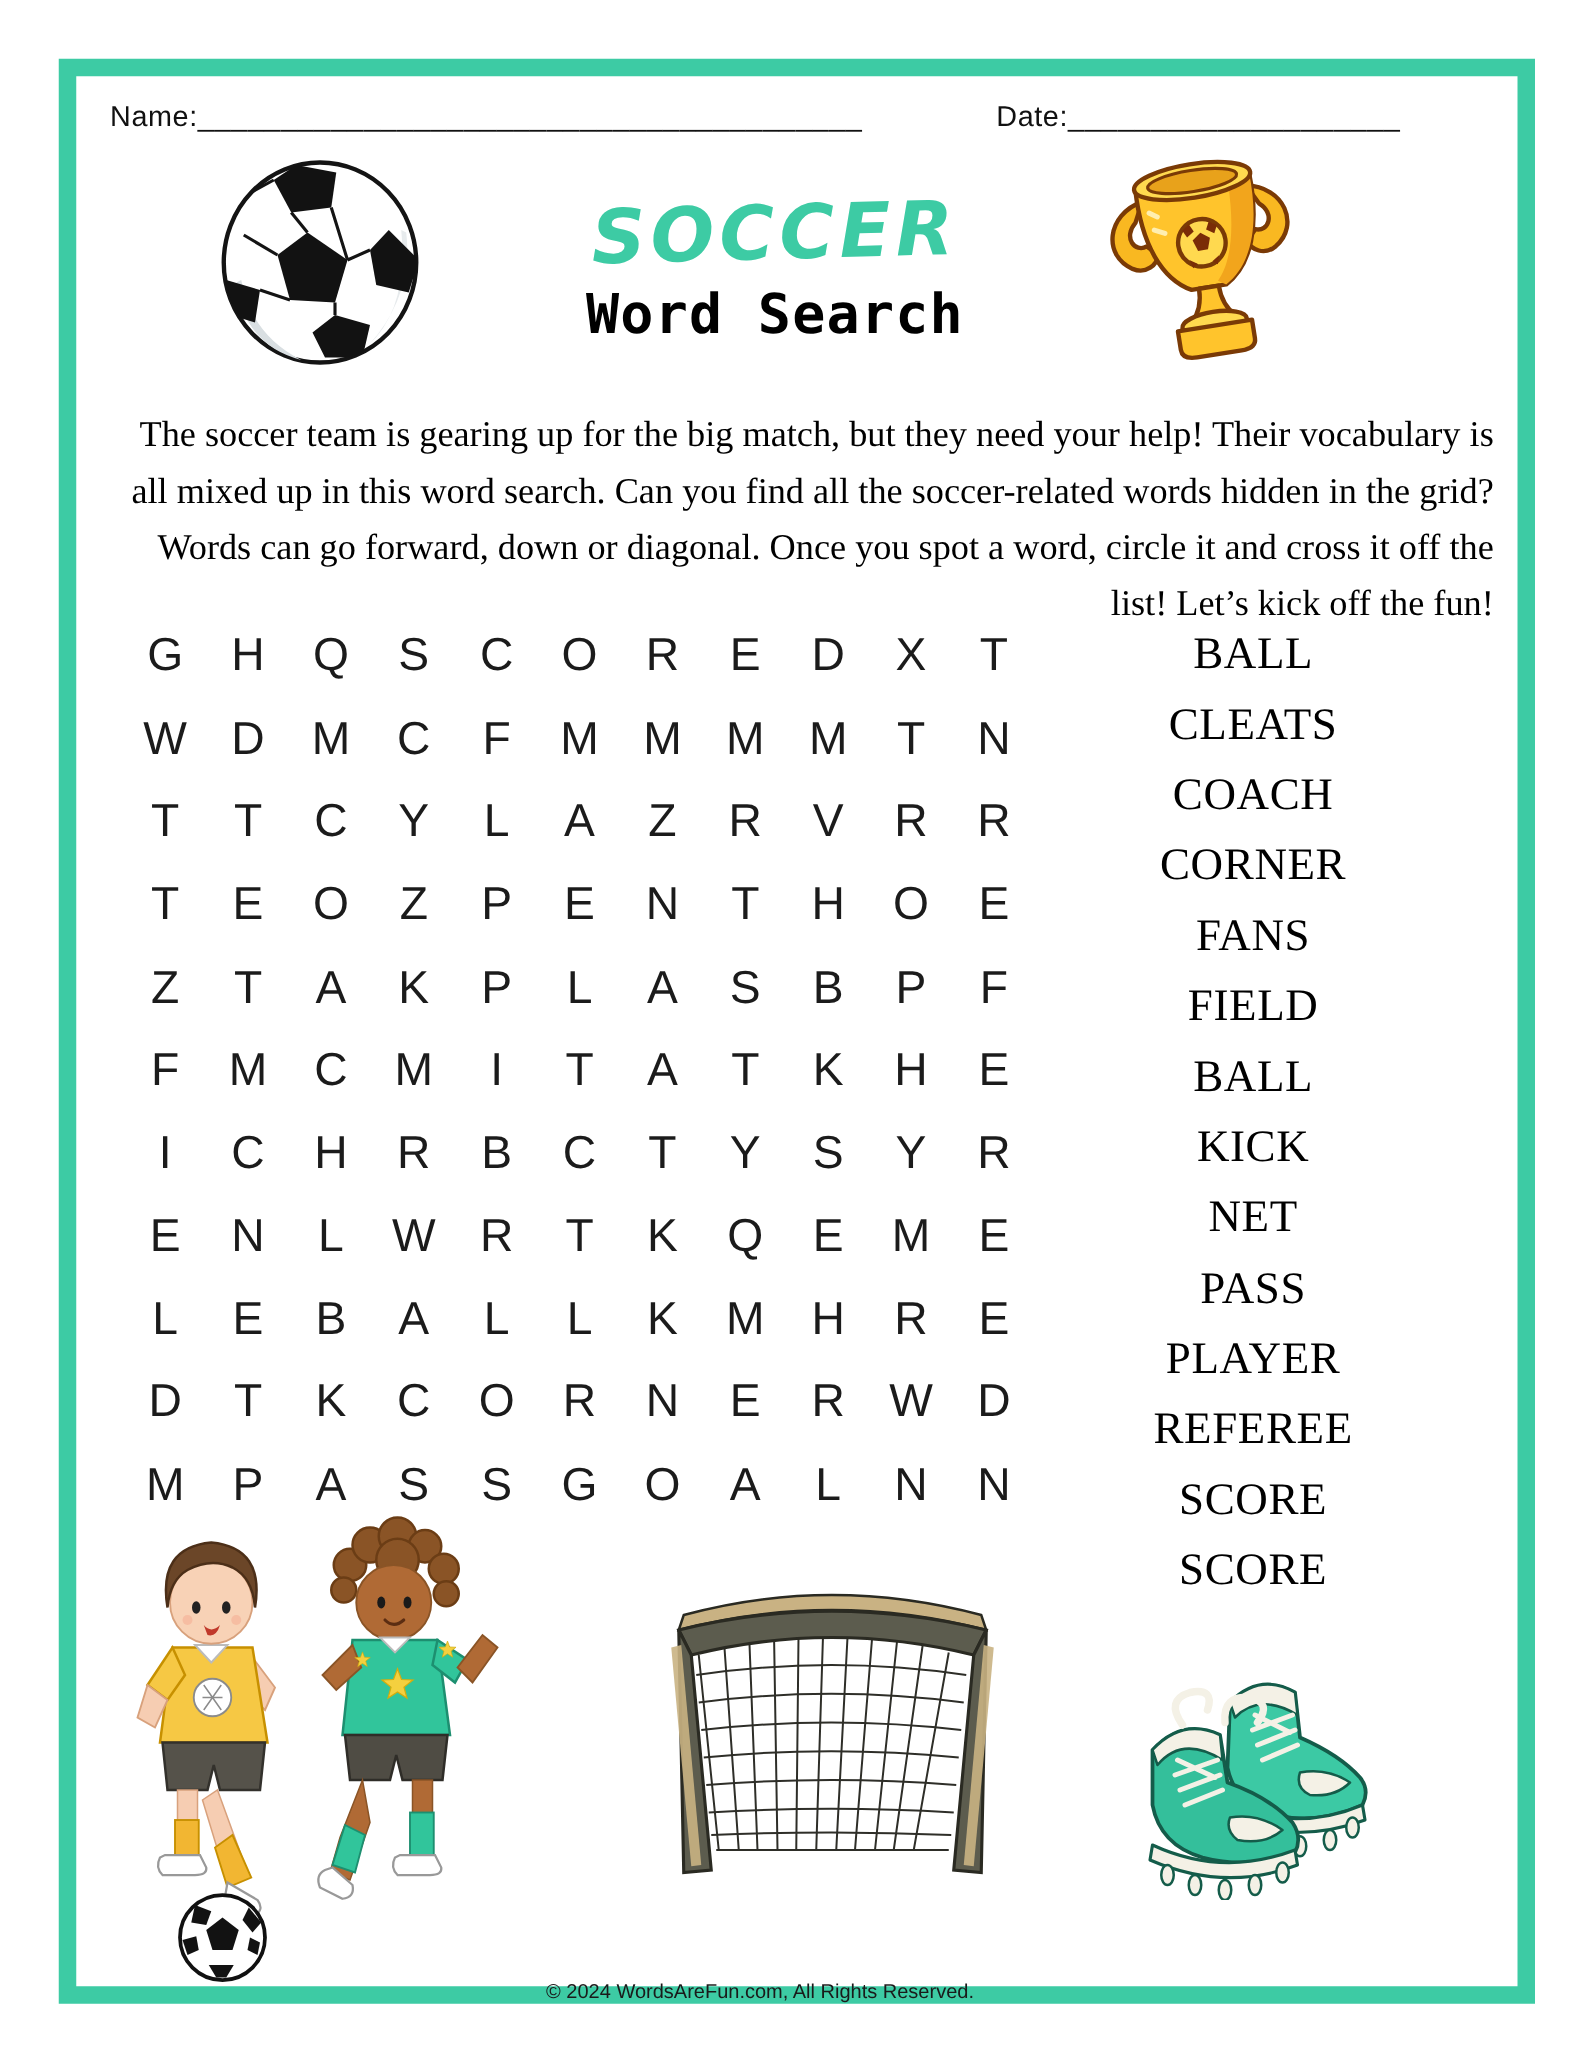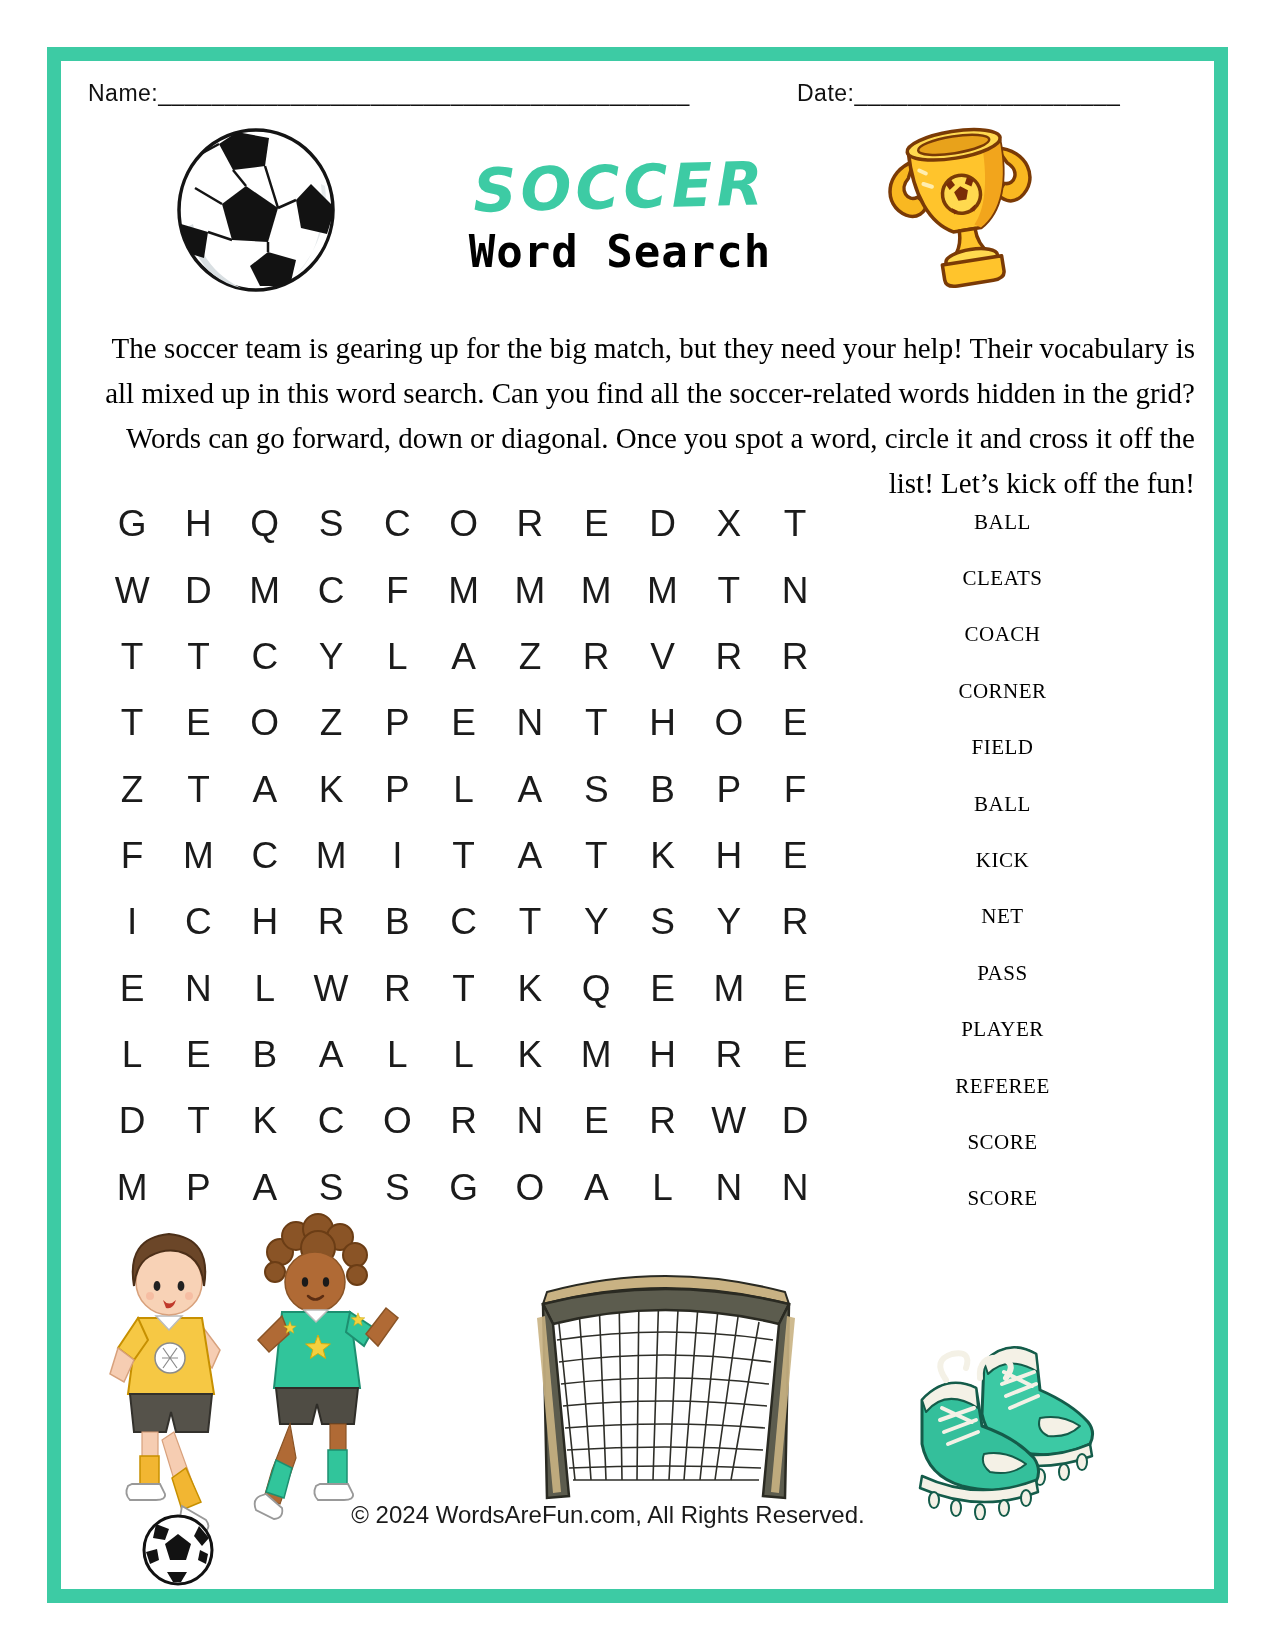--- a/index.html
+++ b/index.html
@@ -34,32 +34,32 @@
   .grid{
     position:absolute;left:99px;top:491px;
     display:grid;grid-template-columns:repeat(11,66.3px);grid-auto-rows:66.35px;
   }
   .cell{
     display:flex;align-items:center;justify-content:center;
     font-size:37px;color:#1b1b1b;font-family:"Liberation Sans",sans-serif;
   }
   .words{
     position:absolute;left:880px;top:494px;width:245px;text-align:center;
-    font-family:"Liberation Serif",serif;font-size:21px;color:#000;
+    font-family:"Liberation Serif",serif;font-size:36px;color:#000;
   }
   .word{height:56.4px;display:flex;align-items:center;justify-content:center;letter-spacing:.5px;}
   .art{position:absolute;}
   .ball-art{left:175px;top:126px;width:165px;height:168px;}
   .trophy-art{left:870px;top:116px;width:188px;height:188px;}
   .kids-art{left:68px;top:1198px;width:345px;height:392px;}
   .goal-art{left:523px;top:1236px;width:285px;height:276px;}
   .cleats-art{left:888px;top:1326px;width:232px;height:194px;}
   .copyright{
-    position:absolute;left:0;top:1501px;width:1216px;text-align:center;
-    font-size:24px;color:#1a1a1a;
+    position:absolute;left:0;top:1585px;width:1216px;text-align:center;
+    font-size:16px;color:#1a1a1a;
   }
 </style>
 </head>
 <body>
 
 <div class="frame"></div>
 
 <div class="fill-line name-line"><span>Name:</span><span>________________________________________</span></div>
 
 <div class="fill-line date-line"><span>Date:</span><span>____________________</span></div>
@@ -244,20 +244,21 @@
     <div class="cell">L</div>
     <div class="cell">N</div>
     <div class="cell">N</div>
   </div>
 
 <div class="words">
     <div class="word">BALL</div>
     <div class="word">CLEATS</div>
     <div class="word">COACH</div>
     <div class="word">CORNER</div>
+    <div class="word">FANS</div>
     <div class="word">FIELD</div>
     <div class="word">BALL</div>
     <div class="word">KICK</div>
     <div class="word">NET</div>
     <div class="word">PASS</div>
     <div class="word">PLAYER</div>
     <div class="word">REFEREE</div>
     <div class="word">SCORE</div>
     <div class="word">SCORE</div>
   </div>

